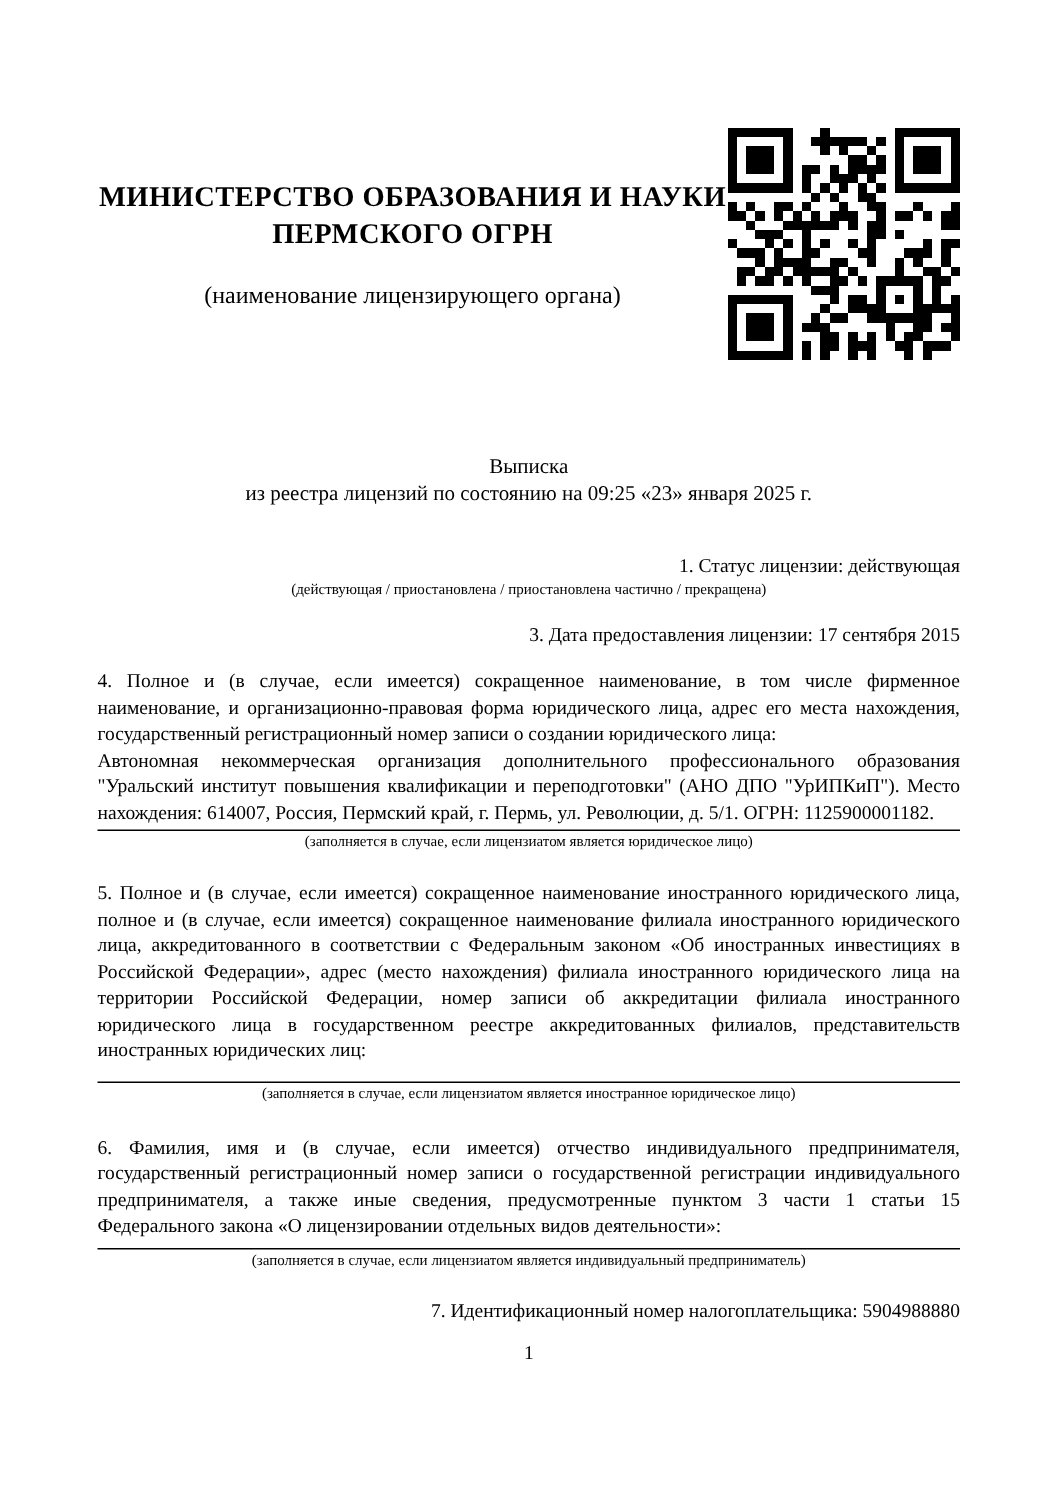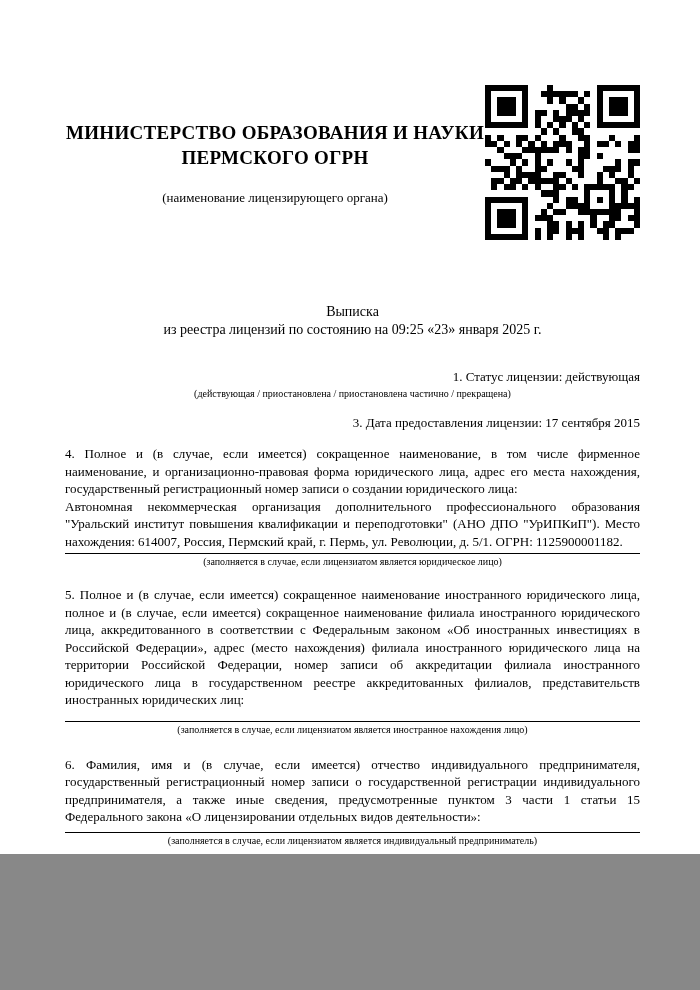--- a/index.html
+++ b/index.html
@@ -1,19 +1,19 @@
 <!DOCTYPE html>
 <html lang="ru"><head>
 <meta charset="utf-8">
 <style>
   html, body { margin: 0; padding: 0; background: #888; }
   .page {
     position: relative;
     width: 700px;
-    height: 854px;
+    height: 990px;
     margin: 0 auto;
     background: #ffffff;
     font-family: "Liberation Serif", serif;
     color: #000;
     overflow: hidden;
   }
   .content {
     position: absolute;
     left: 65px;
     top: 0;
@@ -31,21 +31,21 @@
     text-align: center;
     align-self: center;
   }
   .ministry-name {
     font-weight: bold;
     font-size: 19px;
     line-height: 25px;
     letter-spacing: 0.3px;
   }
   .ministry-caption {
-    font-size: 13px;
+    font-size: 16px;
     margin-top: 20px;
   }
   .qr-wrap {
     margin-left: auto;
     width: 155px;
     height: 155px;
   }
   .qr-wrap svg { display: block; }
   
   .doc-title {
@@ -436,21 +436,21 @@
       <div class="item-4">
         <p class="para just">4. Полное и (в случае, если имеется) сокращенное наименование, в том числе фирменное наименование, и организационно-правовая форма юридического лица, адрес его места нахождения, государственный регистрационный номер записи о создании юридического лица:</p>
         <p class="para just">Автономная некоммерческая организация дополнительного профессионального образования "Уральский институт повышения квалификации и переподготовки" (АНО ДПО "УрИПКиП"). Место нахождения: 614007, Россия, Пермский край, г. Пермь, ул. Революции, д. 5/1. ОГРН: 1125900001182.</p>
         <hr class="fill-line">
         <div class="small-caption">(заполняется в случае, если лицензиатом является юридическое лицо)</div>
       </div>
 
       <div class="item-5">
         <p class="para just">5. Полное и (в случае, если имеется) сокращенное наименование иностранного юридического лица, полное и (в случае, если имеется) сокращенное наименование филиала иностранного юридического лица, аккредитованного в соответствии с Федеральным законом «Об иностранных инвестициях в Российской Федерации», адрес (место нахождения) филиала иностранного юридического лица на территории Российской Федерации, номер записи об аккредитации филиала иностранного юридического лица в государственном реестре аккредитованных филиалов, представительств иностранных юридических лиц:</p>
         <hr class="fill-line">
-        <div class="small-caption">(заполняется в случае, если лицензиатом является иностранное нахождения лицо)</div>
+        <div class="small-caption">(заполняется в случае, если лицензиатом является иностранное юридическое лицо)</div>
       </div>
 
       <div class="item-6">
         <p class="para just">6. Фамилия, имя и (в случае, если имеется) отчество индивидуального предпринимателя, государственный регистрационный номер записи о государственной регистрации индивидуального предпринимателя, а также иные сведения, предусмотренные пунктом 3 части 1 статьи 15 Федерального закона «О лицензировании отдельных видов деятельности»:</p>
         <hr class="fill-line">
         <div class="small-caption">(заполняется в случае, если лицензиатом является индивидуальный предприниматель)</div>
       </div>
 
       <div class="item-7">
         <p class="para">7. Идентификационный номер налогоплательщика: 5904988880</p>

